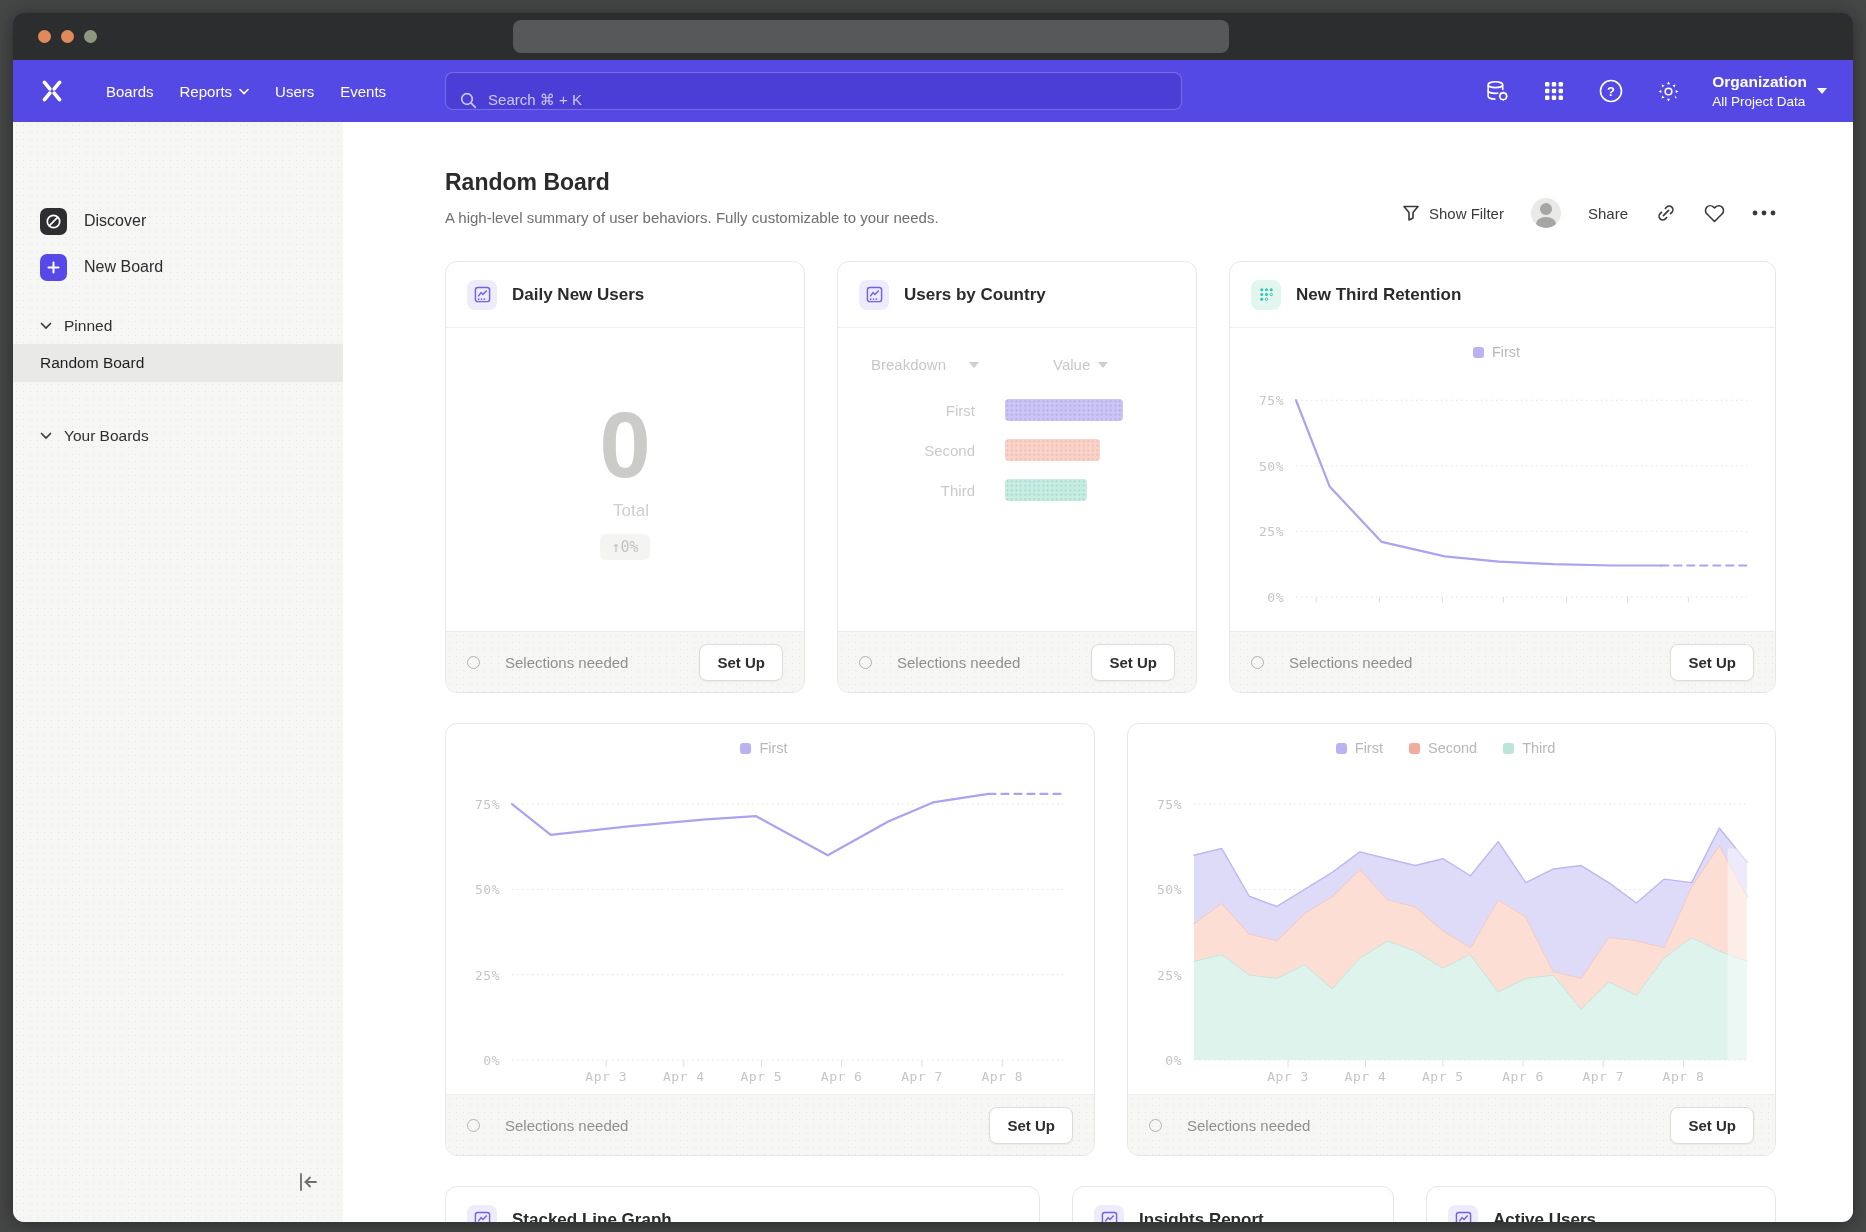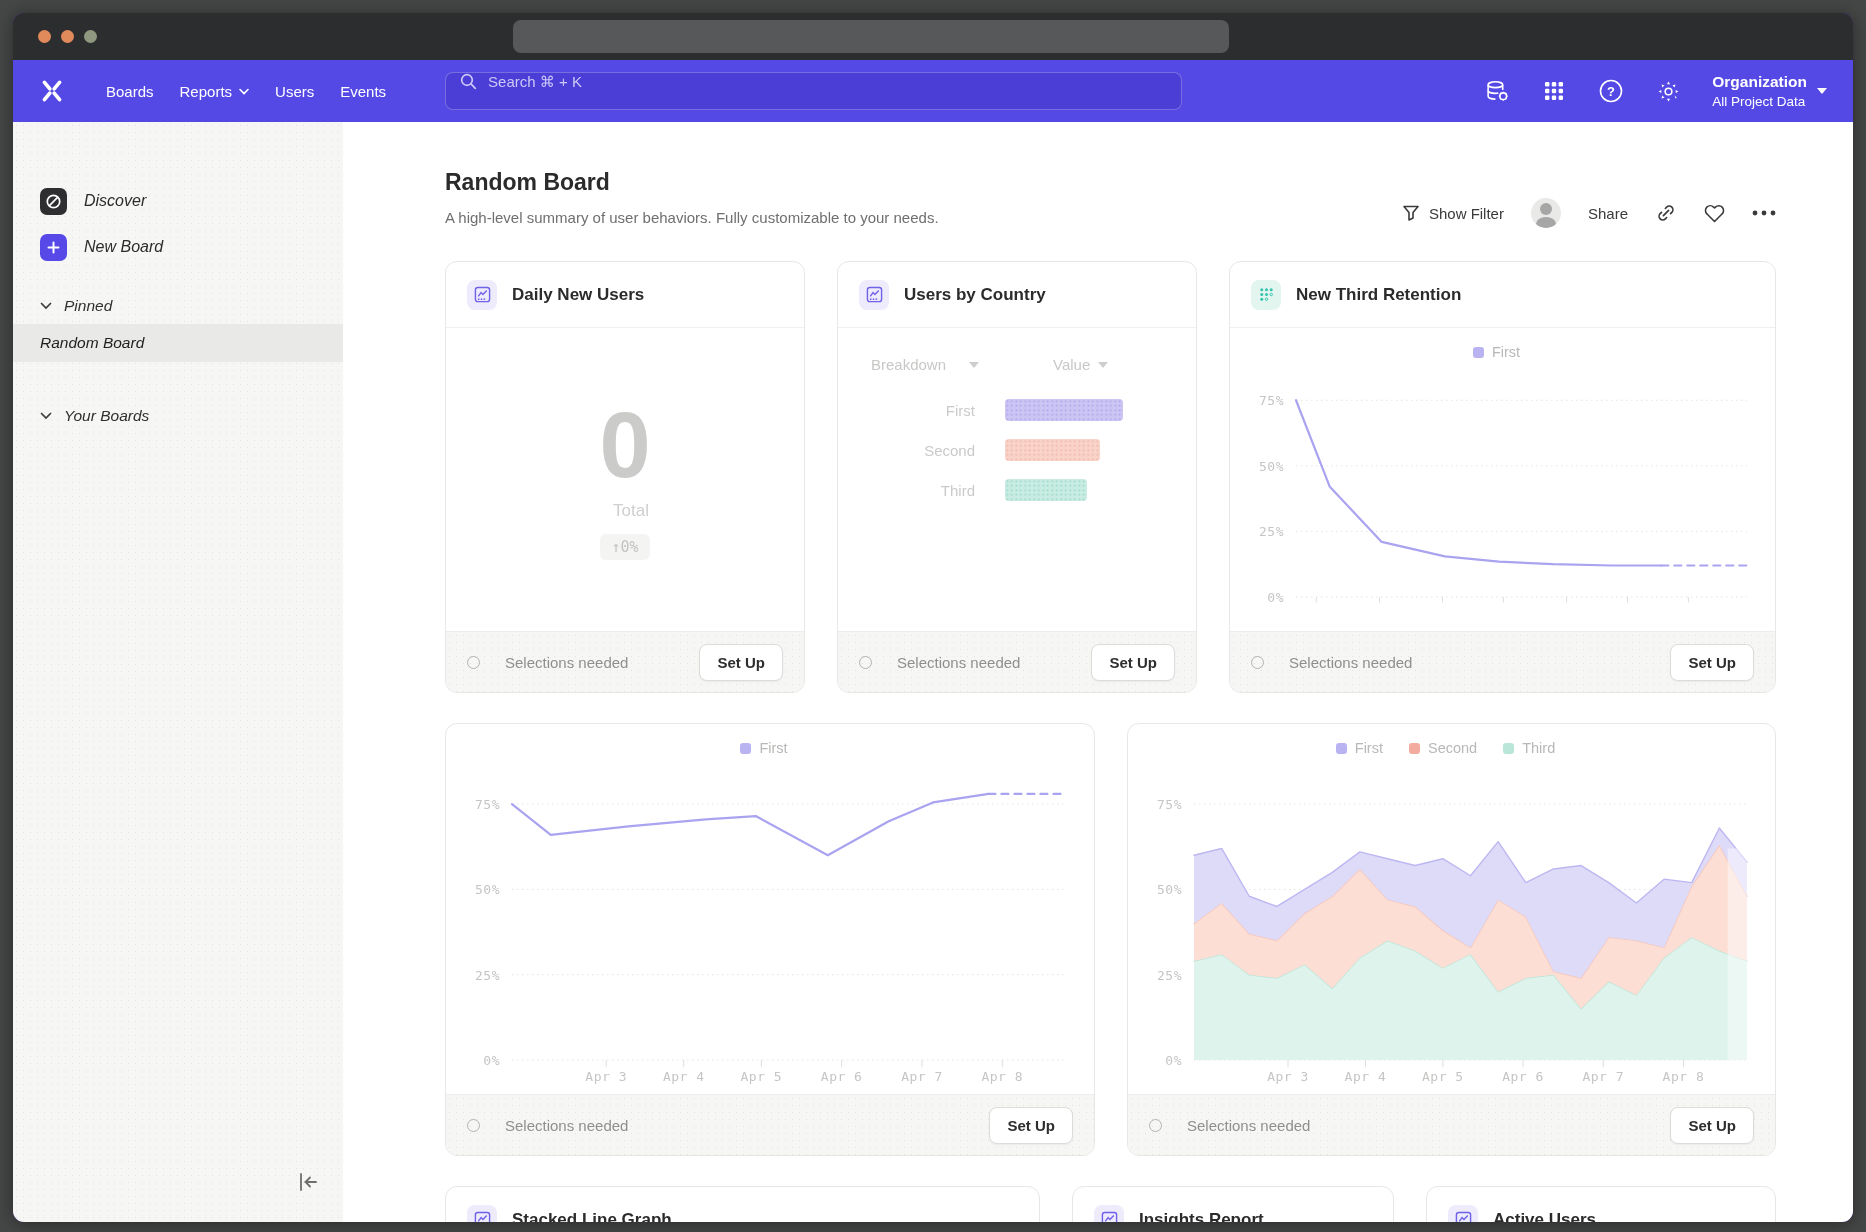--- a/index.html
+++ b/index.html
@@ -10,32 +10,32 @@
   
   .chrome { height:47px; background:#2c2d2e; position:relative; }
   .lights { position:absolute; left:25px; top:17px; display:flex; gap:10px; }
   .light { width:13px; height:13px; border-radius:50%; }
   .urlbar { position:absolute; left:500px; top:7px; width:716px; height:33px; background:#56585a; border-radius:8px; }
 
   
   .navbar { height:62px; background:#5549e5; display:flex; align-items:center; padding:0 26px; color:#fff; }
   .logo { width:26px; height:26px; margin-right:28px; flex:none; }
   .nav-link { font-size:15px; padding:0 13px; height:62px; display:flex; align-items:center; gap:7px; cursor:pointer; white-space:nowrap; }
-  .search { flex:1; max-width:737px; height:38px; margin:0 44px 0 46px; background:#4a3ed6; border:1px solid rgba(255,255,255,.25); border-radius:8px; display:flex; align-items:flex-start; gap:11px; padding:0 14px; color:#cdc8f6; font-size:15px; }
+  .search { flex:1; max-width:737px; height:38px; margin:0 44px 0 46px; background:#4a3ed6; border:1px solid rgba(255,255,255,.25); border-radius:8px; display:flex; align-items:flex-end; gap:11px; padding:0 14px; color:#cdc8f6; font-size:15px; }
   .nav-right { display:flex; align-items:center; gap:31px; margin-left:auto; }
   .nav-ico { width:26px; height:26px; display:flex; align-items:center; justify-content:center; cursor:pointer; }
   .org { display:flex; align-items:center; gap:10px; cursor:pointer; }
   .org-name { font-size:15.5px; font-weight:700; }
   .org-sub { font-size:13.5px; margin-top:3px; font-weight:400; }
 
   .app { display:flex; height:1100px; }
 
   
   .dotted { background-color:#f6f6f5; background-image:radial-gradient(circle,#e2e2e0 0.9px,transparent 1px); background-size:7px 7px; }
-  .sidebar { width:330px; flex:none; border-right:1px solid #eceçeb; position:relative; padding-top:56px;font-style:italic; }
+  .sidebar { width:330px; flex:none; border-right:1px solid #eceçeb; position:relative; padding-top:76px; }
   .side-row { display:flex; align-items:center; gap:17px; padding:0 27px; height:46px; font-size:16px; color:#2c2c2c; font-weight:500; cursor:pointer; }
   .side-icon { width:27px; height:27px; border-radius:7px; display:flex; align-items:center; justify-content:center; flex:none; }
   .side-section { display:flex; align-items:center; gap:12px; padding:0 27px; height:36px; font-size:15.5px; color:#2f2f2f; font-weight:500; cursor:pointer; }
   .sec1 { margin-top:18px; } .sec2 { margin-top:36px; }
   .side-selected { height:38px; display:flex; align-items:center; padding-left:27px; background:#e9e9e7; font-size:15.5px; color:#1f1f1f; cursor:pointer; }
   .collapse-btn { position:absolute; right:24px; bottom:26px; cursor:pointer; }
 
   
   .main { flex:1; background:#fff; overflow:hidden; padding:0 77px 0 102px; }
   .board-head { display:flex; justify-content:space-between; align-items:center; margin-top:44px; }

